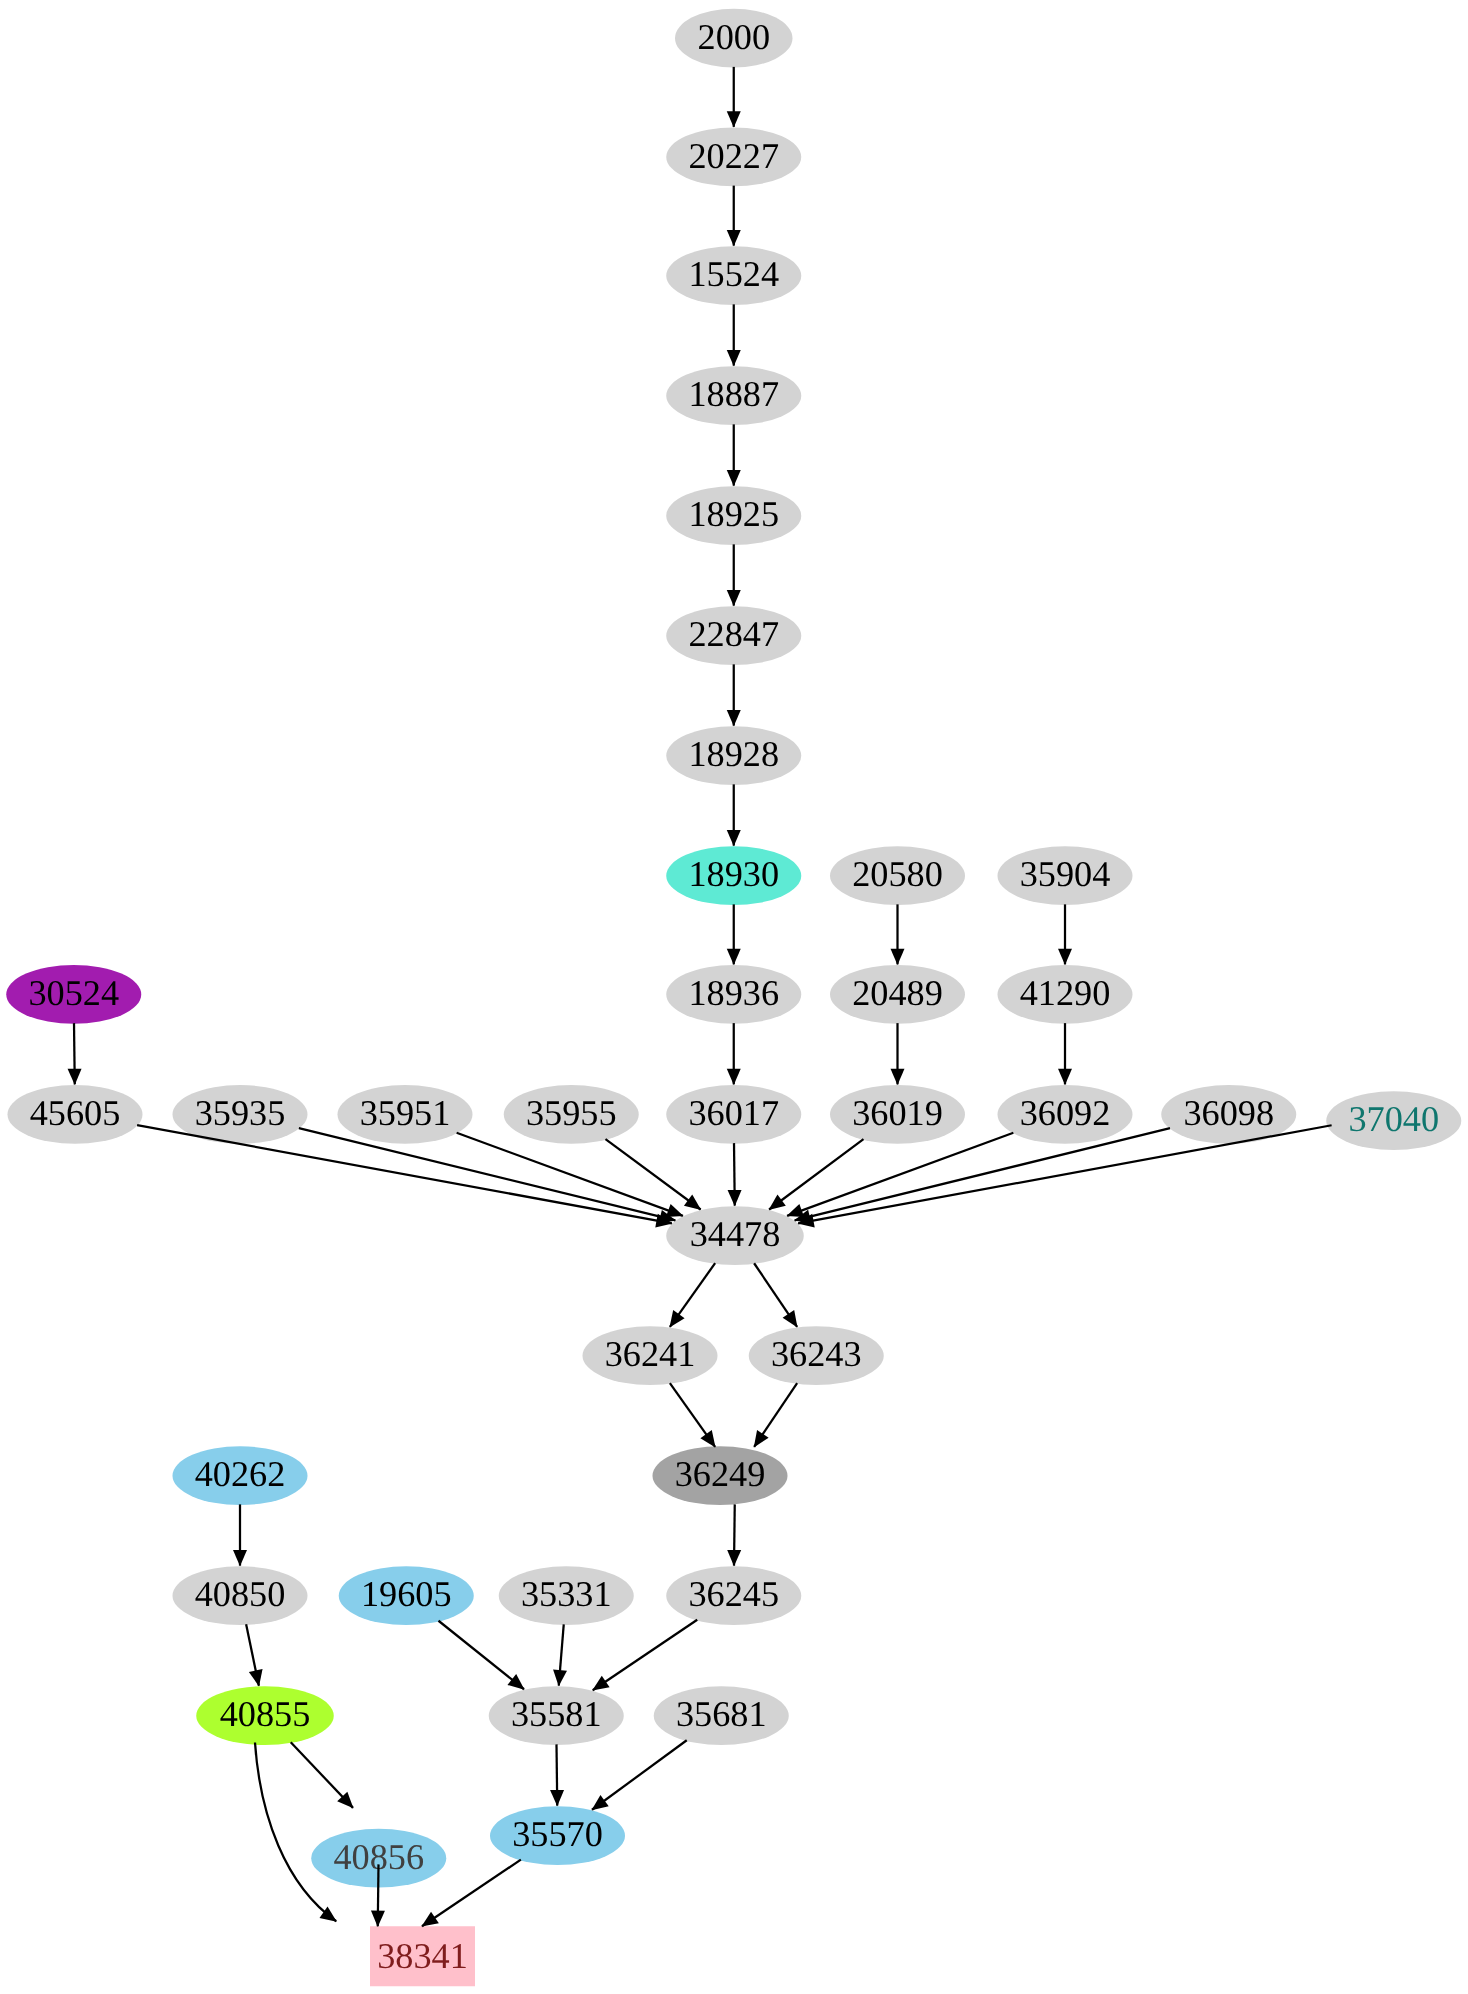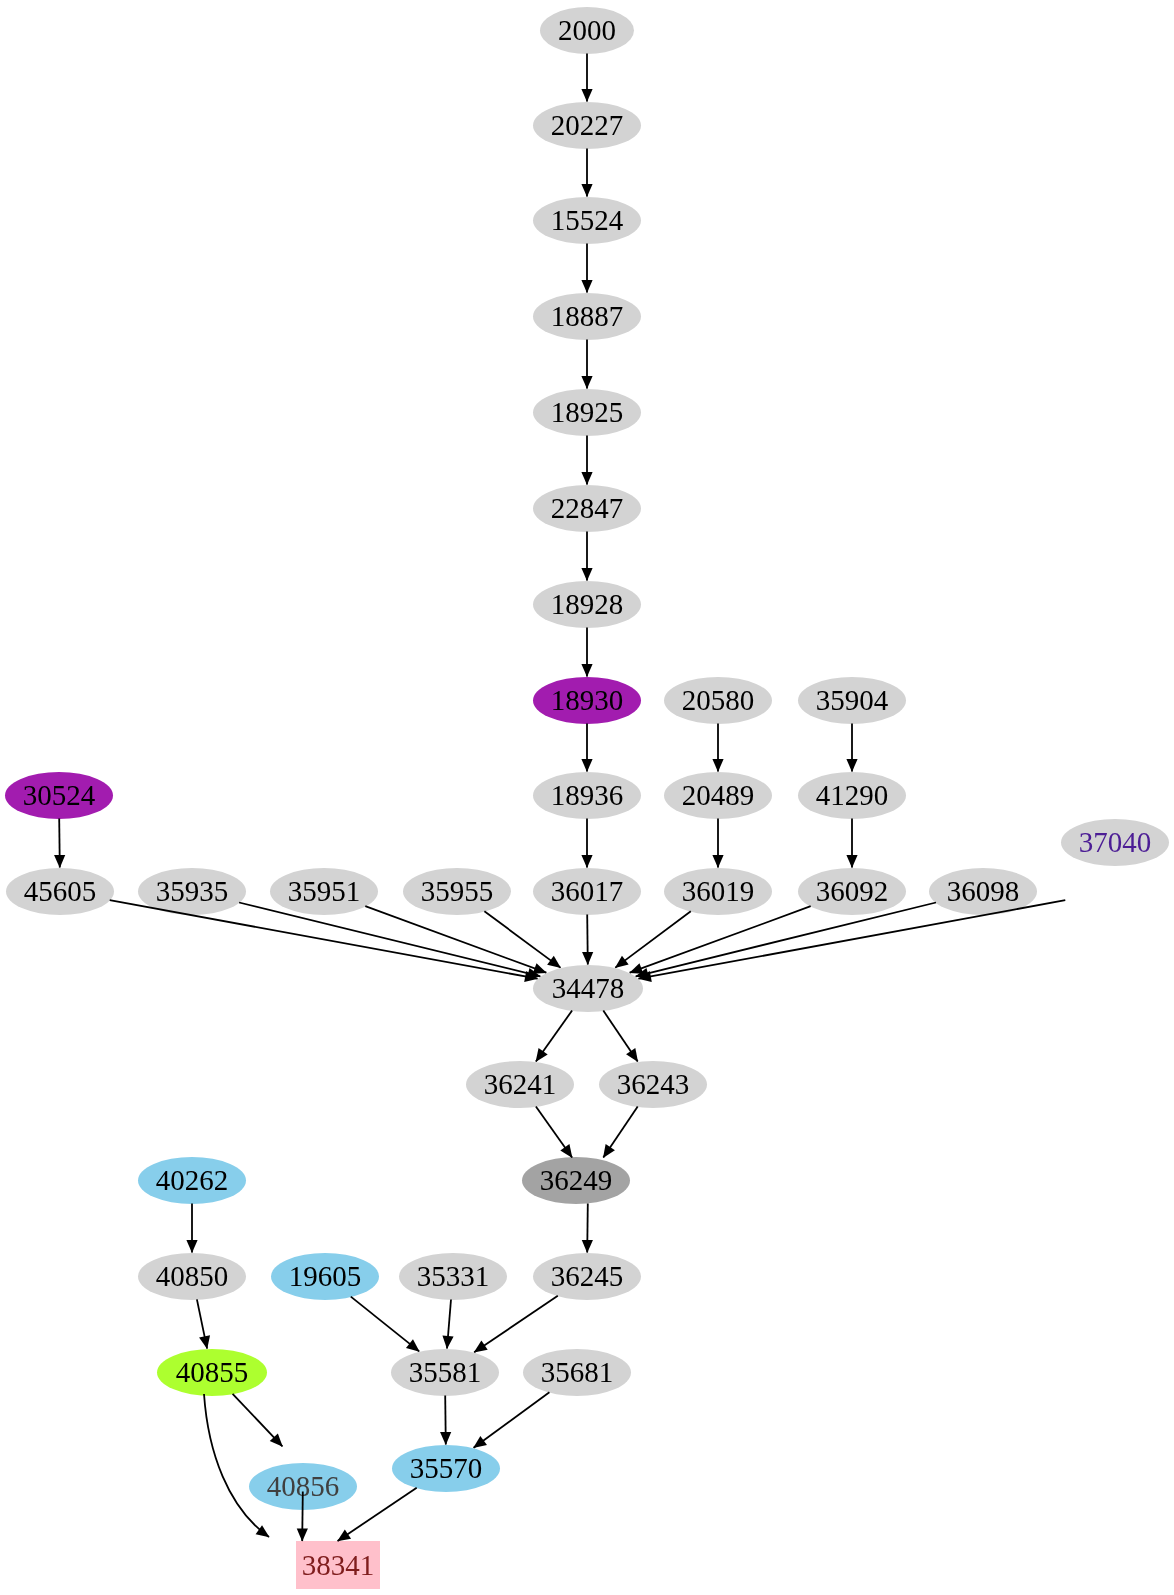--- a/index.html
+++ b/index.html
@@ -32,36 +32,36 @@
 
 <div id="graph" style="width: 1174px; height: 1595px; background: rgb(255, 255, 255);">
   <div id="node-layer">
       <div class="node ellipse" style="left: 540px; top: 6.5px; width: 94px; height: 47px; background: rgb(211, 211, 211); color: rgb(0, 0, 0);">2000</div>
       <div class="node ellipse" style="left: 533px; top: 101.5px; width: 108px; height: 47px; background: rgb(211, 211, 211); color: rgb(0, 0, 0);">20227</div>
       <div class="node ellipse" style="left: 533px; top: 196.5px; width: 108px; height: 47px; background: rgb(211, 211, 211); color: rgb(0, 0, 0);">15524</div>
       <div class="node ellipse" style="left: 533px; top: 292.5px; width: 108px; height: 47px; background: rgb(211, 211, 211); color: rgb(0, 0, 0);">18887</div>
       <div class="node ellipse" style="left: 533px; top: 388.5px; width: 108px; height: 47px; background: rgb(211, 211, 211); color: rgb(0, 0, 0);">18925</div>
       <div class="node ellipse" style="left: 533px; top: 484.5px; width: 108px; height: 47px; background: rgb(211, 211, 211); color: rgb(0, 0, 0);">22847</div>
       <div class="node ellipse" style="left: 533px; top: 580.5px; width: 108px; height: 47px; background: rgb(211, 211, 211); color: rgb(0, 0, 0);">18928</div>
-      <div class="node ellipse" style="left: 533px; top: 676.5px; width: 108px; height: 47px; background: #a21caf; color: rgb(0, 0, 0);">18930</div>
+      <div class="node ellipse" style="left: 533px; top: 676.5px; width: 108px; height: 47px; background: #5eead4; color: rgb(0, 0, 0);">18930</div>
       <div class="node ellipse" style="left: 664px; top: 676.5px; width: 108px; height: 47px; background: rgb(211, 211, 211); color: rgb(0, 0, 0);">20580</div>
       <div class="node ellipse" style="left: 798px; top: 676.5px; width: 108px; height: 47px; background: rgb(211, 211, 211); color: rgb(0, 0, 0);">35904</div>
       <div class="node ellipse" style="left: 5px; top: 771.5px; width: 108px; height: 47px; background: #a21caf; color: rgb(0, 0, 0);">30524</div>
       <div class="node ellipse" style="left: 533px; top: 771.5px; width: 108px; height: 47px; background: rgb(211, 211, 211); color: rgb(0, 0, 0);">18936</div>
       <div class="node ellipse" style="left: 664px; top: 771.5px; width: 108px; height: 47px; background: rgb(211, 211, 211); color: rgb(0, 0, 0);">20489</div>
       <div class="node ellipse" style="left: 798px; top: 771.5px; width: 108px; height: 47px; background: rgb(211, 211, 211); color: rgb(0, 0, 0);">41290</div>
       <div class="node ellipse" style="left: 6px; top: 867.5px; width: 108px; height: 47px; background: rgb(211, 211, 211); color: rgb(0, 0, 0);">45605</div>
       <div class="node ellipse" style="left: 138px; top: 867.5px; width: 108px; height: 47px; background: rgb(211, 211, 211); color: rgb(0, 0, 0);">35935</div>
       <div class="node ellipse" style="left: 270px; top: 867.5px; width: 108px; height: 47px; background: rgb(211, 211, 211); color: rgb(0, 0, 0);">35951</div>
       <div class="node ellipse" style="left: 403px; top: 867.5px; width: 108px; height: 47px; background: rgb(211, 211, 211); color: rgb(0, 0, 0);">35955</div>
       <div class="node ellipse" style="left: 533px; top: 867.5px; width: 108px; height: 47px; background: rgb(211, 211, 211); color: rgb(0, 0, 0);">36017</div>
       <div class="node ellipse" style="left: 664px; top: 867.5px; width: 108px; height: 47px; background: rgb(211, 211, 211); color: rgb(0, 0, 0);">36019</div>
       <div class="node ellipse" style="left: 798px; top: 867.5px; width: 108px; height: 47px; background: rgb(211, 211, 211); color: rgb(0, 0, 0);">36092</div>
       <div class="node ellipse" style="left: 929px; top: 867.5px; width: 108px; height: 47px; background: rgb(211, 211, 211); color: rgb(0, 0, 0);">36098</div>
-      <div class="node ellipse" style="left: 1061px; top: 819px; width: 108px; height: 47px; background: rgb(211, 211, 211); color: #4c1d95;">37040</div>
+      <div class="node ellipse" style="left: 1061px; top: 873px; width: 108px; height: 47px; background: rgb(211, 211, 211); color: #0f766e;">37040</div>
       <div class="node ellipse" style="left: 533px; top: 964.5px; width: 110px; height: 47px; background: rgb(211, 211, 211); color: rgb(0, 0, 0);">34478</div>
       <div class="node ellipse" style="left: 466px; top: 1060.5px; width: 108px; height: 47px; background: rgb(211, 211, 211); color: rgb(0, 0, 0);">36241</div>
       <div class="node ellipse" style="left: 599px; top: 1060.5px; width: 108px; height: 47px; background: rgb(211, 211, 211); color: rgb(0, 0, 0);">36243</div>
       <div class="node ellipse" style="left: 138px; top: 1156.5px; width: 108px; height: 47px; background: rgb(135, 206, 235); color: rgb(0, 0, 0);">40262</div>
       <div class="node ellipse" style="left: 522px; top: 1156.5px; width: 108px; height: 47px; background: #a3a3a3; color: rgb(0, 0, 0);">36249</div>
       <div class="node ellipse" style="left: 138px; top: 1252.5px; width: 108px; height: 47px; background: rgb(211, 211, 211); color: rgb(0, 0, 0);">40850</div>
       <div class="node ellipse" style="left: 271px; top: 1252.5px; width: 108px; height: 47px; background: rgb(135, 206, 235); color: rgb(0, 0, 0);">19605</div>
       <div class="node ellipse" style="left: 399px; top: 1252.5px; width: 108px; height: 47px; background: rgb(211, 211, 211); color: rgb(0, 0, 0);">35331</div>
       <div class="node ellipse" style="left: 533px; top: 1252.5px; width: 108px; height: 47px; background: rgb(211, 211, 211); color: rgb(0, 0, 0);">36245</div>
       <div class="node ellipse" style="left: 157px; top: 1348.5px; width: 110px; height: 47px; background: rgb(173, 255, 47); color: rgb(0, 0, 0);">40855</div>

